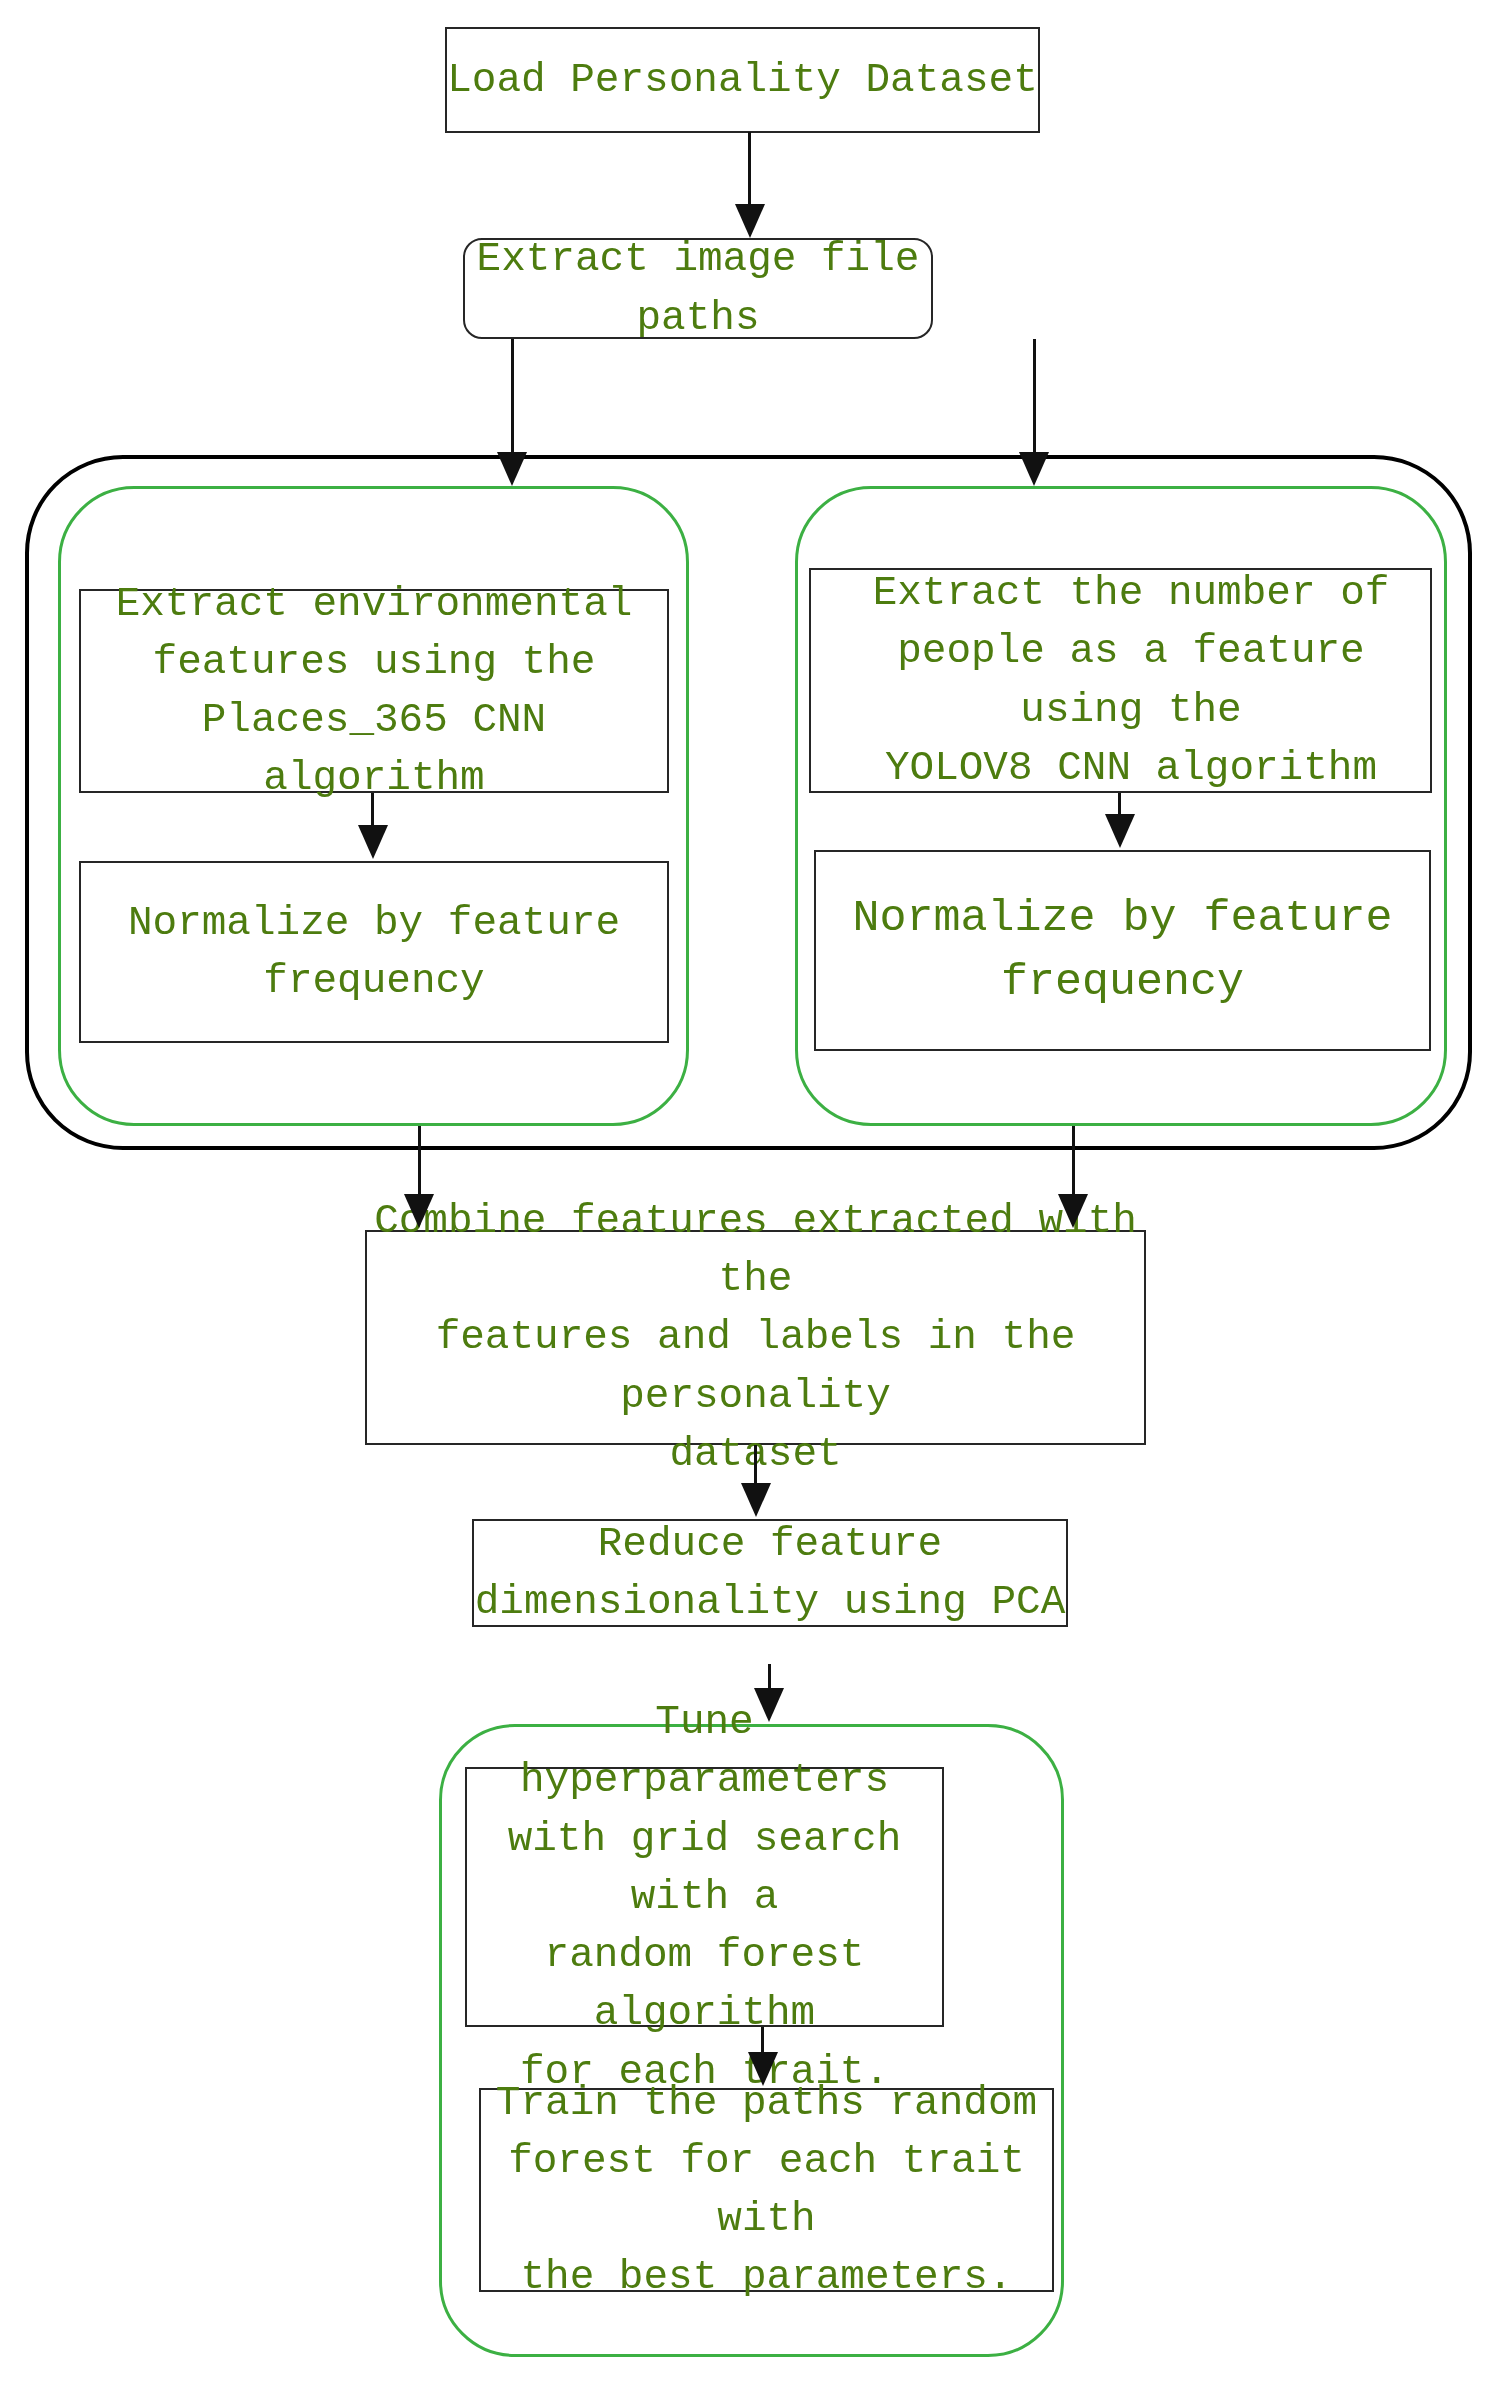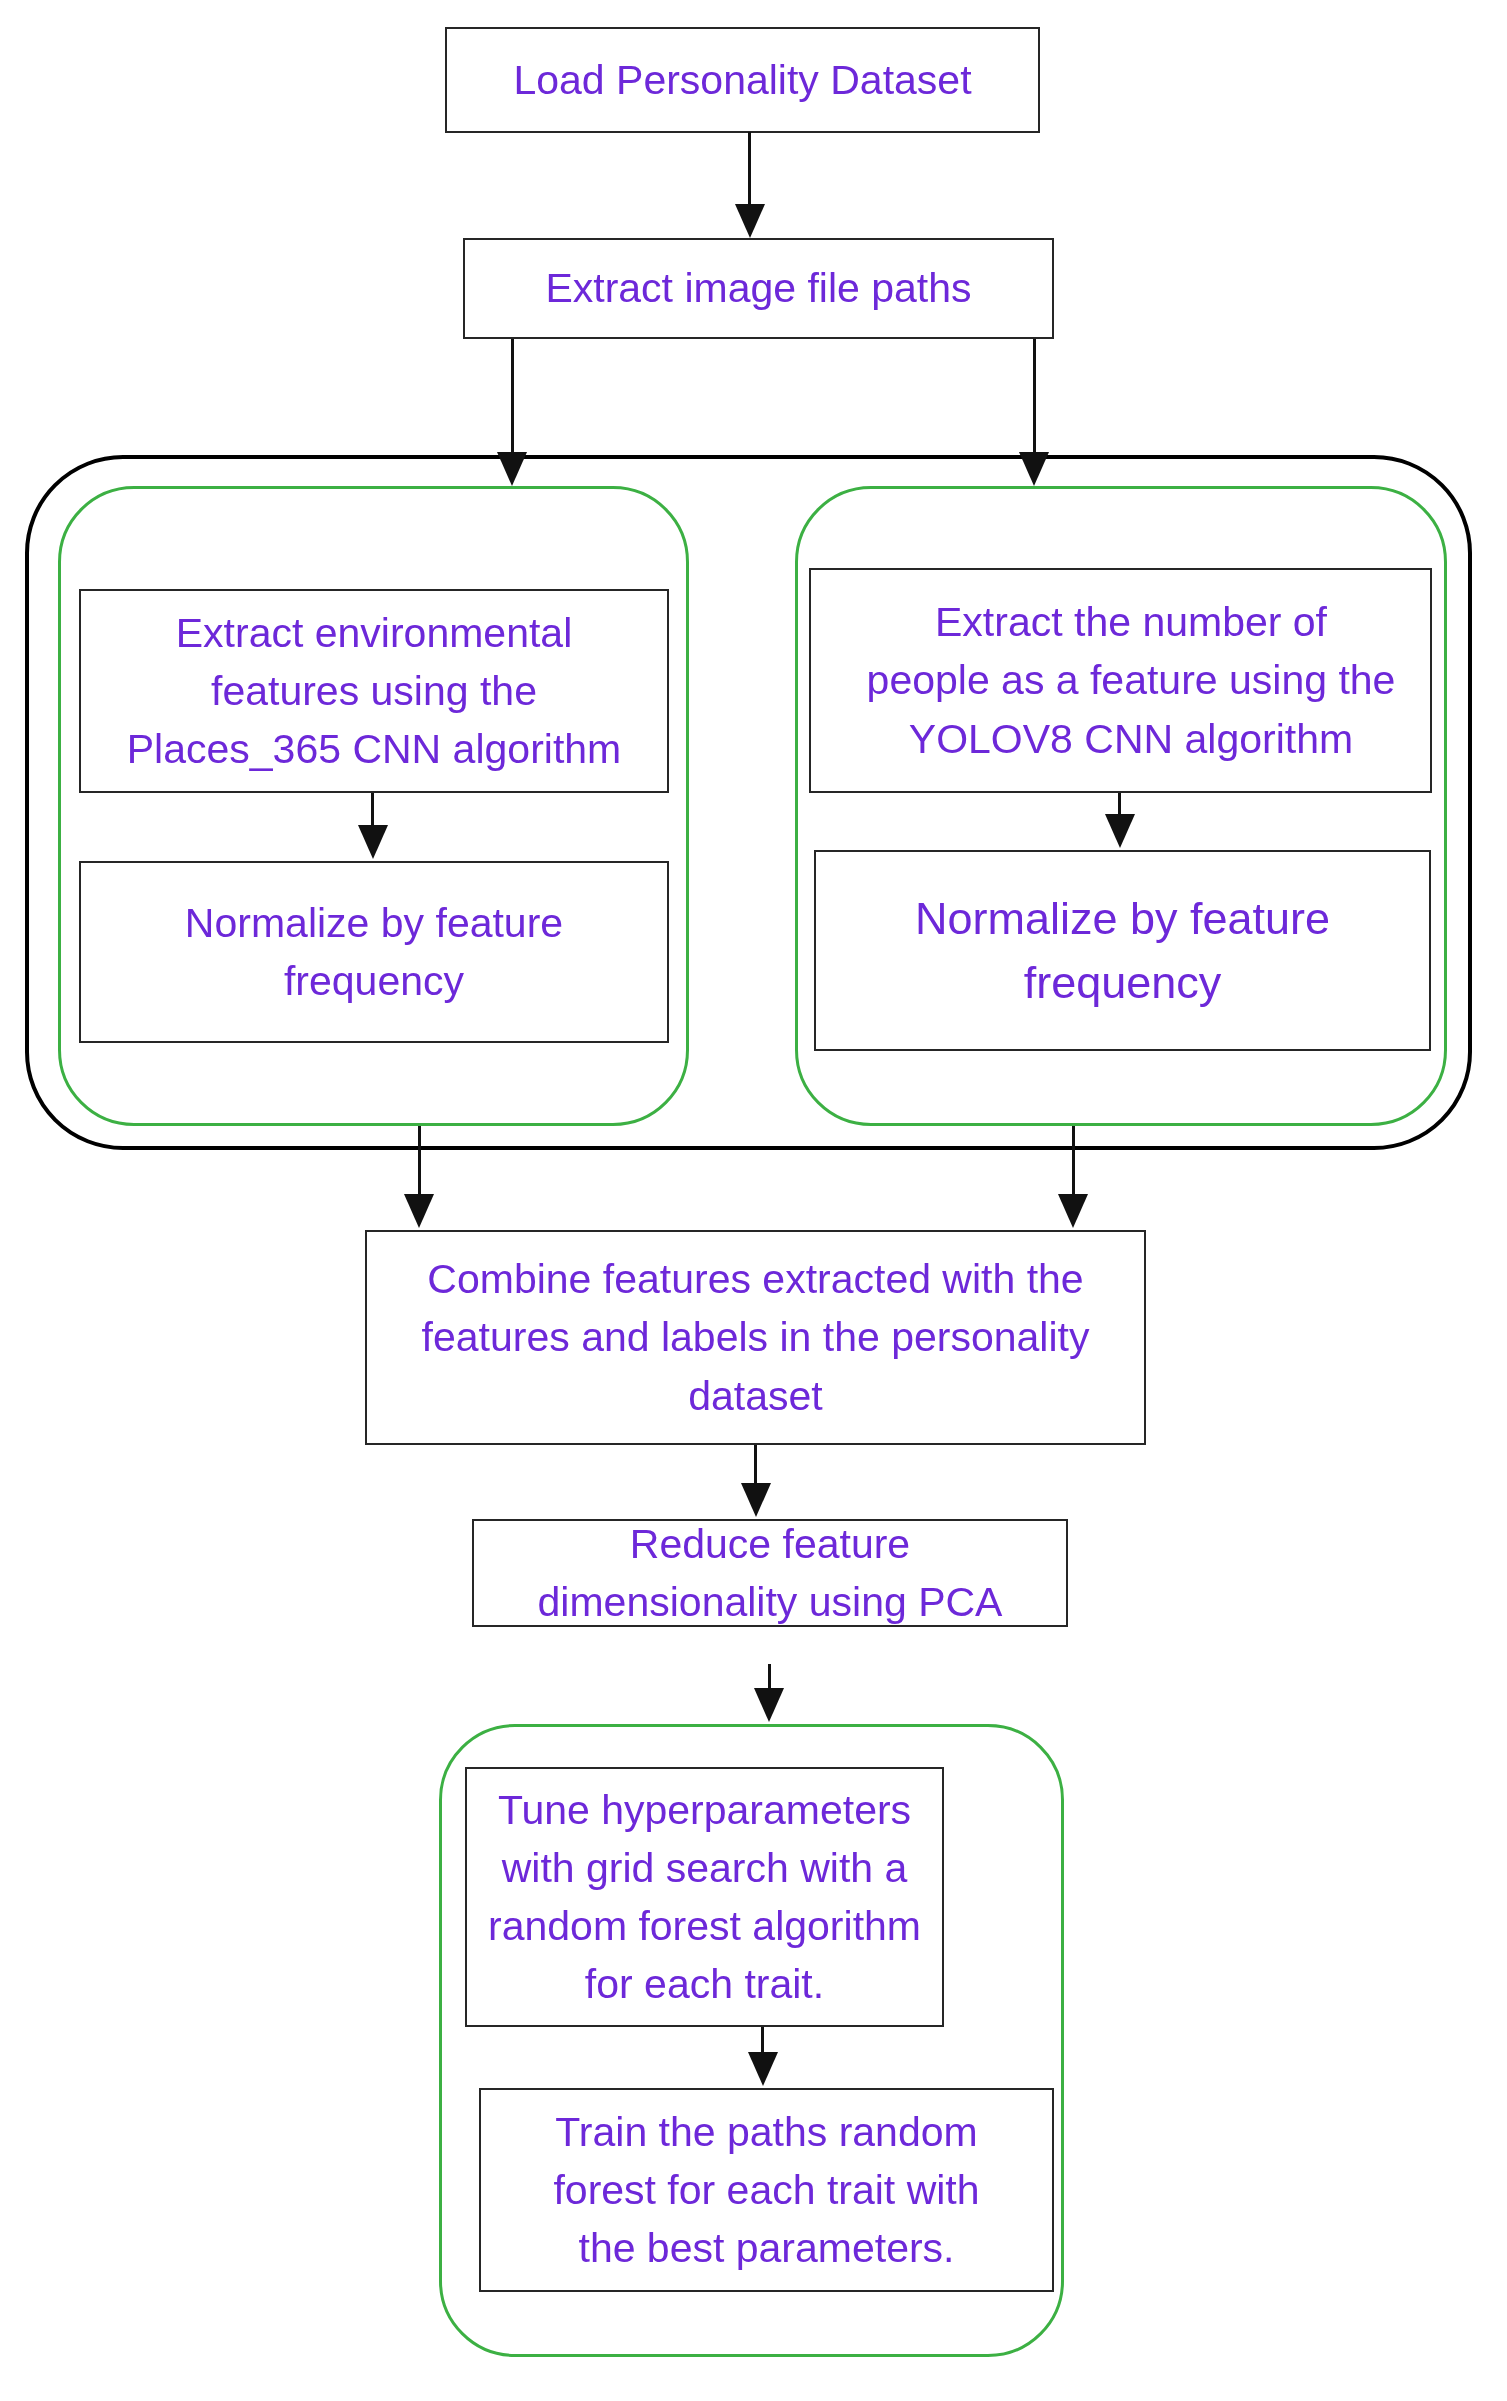--- a/index.html
+++ b/index.html
@@ -6,34 +6,34 @@
   html,body { margin:0; padding:0; background:#ffffff; }
   #canvas {
     position:relative; width:1508px; height:2401px; background:#ffffff;
     font-family:"Liberation Sans", sans-serif; color:#1c1c1c;
   }
   .node {
     position:absolute; box-sizing:border-box;
     border:2.7px solid var(--boxline); background:#ffffff;
     display:flex; align-items:center; justify-content:center;
     text-align:center; white-space:pre-line;
-    font-size:41px; line-height:1.42; color:#6d28d9;
+    font-size:41px; line-height:1.42; color:#4d7c0f;font-family:Liberation Mono, monospace;
   }
   .group {
     position:absolute; box-sizing:border-box; background:transparent;
   }
   .outer-group { border:4.5px solid #000000; border-radius:98px; }
   .green-group { border:3.6px solid var(--green); border-radius:76px; }
   .aline { position:absolute; width:2.7px; background:var(--ink); }
   .ahead { position:absolute; width:0; height:0;
     border-left:15px solid transparent; border-right:15px solid transparent;
     border-top:34px solid var(--ink); }
   
   #n-load    { left:445px;  top:27px;   width:595px; height:106px; }
-  #n-paths   { left:463px;  top:238px;  width:591px; height:101px; }
+  #n-paths   { left:463px;  top:238px;  width:470px; height:101px;border-radius:19px; }
   #g-outer   { left:25px;   top:455px;  width:1447px; height:695px; }
   #g-left    { left:58px;   top:486px;  width:631px;  height:640px; }
   #g-right   { left:795px;  top:486px;  width:652px;  height:640px; }
   #n-env     { left:79px;   top:589px;  width:590px; height:204px; }
   #n-normenv { left:79px;   top:861px;  width:590px; height:182px; }
   #n-people  { left:809px;  top:568px;  width:623px; height:225px;padding-left:21px; }
   #n-normppl { left:814px;  top:850px;  width:617px; height:201px; font-size:45px; }
   #n-combine { left:365px;  top:1230px; width:781px; height:215px; }
   #n-pca     { left:472px;  top:1519px; width:596px; height:108px; }
   #g-train   { left:439px;  top:1724px; width:625px; height:633px; }

